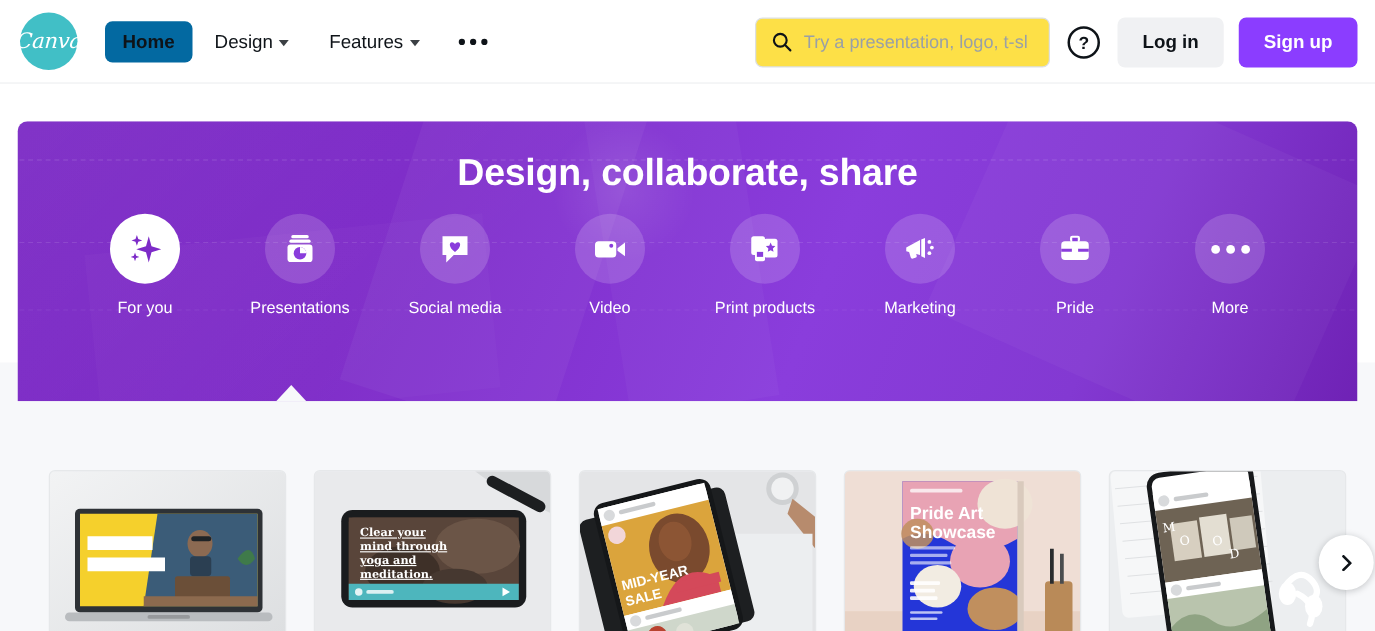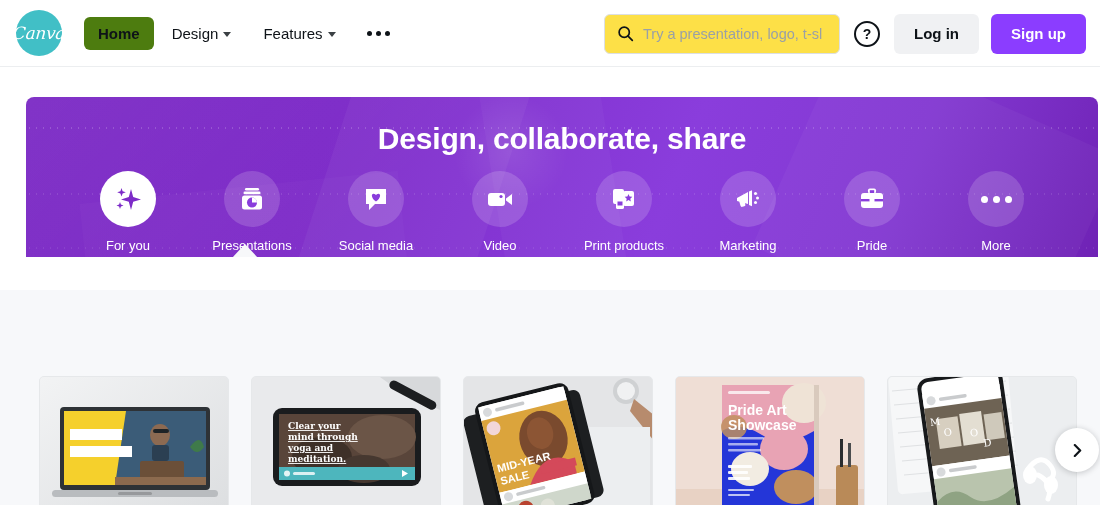--- a/index.html
+++ b/index.html
@@ -47,21 +47,21 @@
   .nav-item {
     display: flex; align-items: center; gap: 5px;
     padding: 8px 14px;
     border-radius: 6px;
     font-size: 15px;
     color: #0e1318;
     cursor: pointer;
     white-space: nowrap;
   }
   .nav-item.active {
-    background: #4d7c0f;
+    background: #0369a1;
     font-weight: bold;
   }
   .caret {
     width: 0; height: 0;
     border-left: 4.5px solid transparent;
     border-right: 4.5px solid transparent;
     border-top: 5px solid #3b4044;
     margin-top: 2px;
   }
   .nav-dots {
@@ -118,27 +118,26 @@
     padding: 0 20px;
   }
   .btn-login { background: #f0f1f3; color: #0e1318; }
   .btn-signup { background: #8b3dff; color: #ffffff; }
 
   
   .stage { position: relative; width: 1100px; height: 438px; background: #ffffff; }
   .banner {
     position: absolute;
     left: 14px; top: 30px;
-    width: 1072px; height: 160px;
+    width: 1072px; height: 224px;
     border-radius: 8px 8px 0 0;
     background:
       linear-gradient(135deg, rgba(255,255,255,0.055) 0%, rgba(255,255,255,0) 38%),
       linear-gradient(112deg, #7a28c4 0%, #7d2bc8 28%, #8a3ddc 60%, #8339d2 80%, #6f22b5 100%);
     overflow: hidden;
-    margin-left: 12px;
   }
   .banner-shape {
     position: absolute;
     background: rgba(255,255,255,0.045);
     pointer-events: none;
   }
   .s1 { left: 300px; top: -60px; width: 170px; height: 300px; transform: rotate(18deg); }
   .s2 { left: 470px; top: -30px; width: 120px; height: 260px; transform: rotate(-9deg); background: rgba(255,255,255,0.03); }
   .s3 { left: 760px; top: -10px; width: 300px; height: 230px; transform: rotate(24deg); background: rgba(255,255,255,0.035); }
   .s4 { left: 60px; top: 90px; width: 320px; height: 140px; transform: rotate(-6deg); background: rgba(255,255,255,0.025); }

